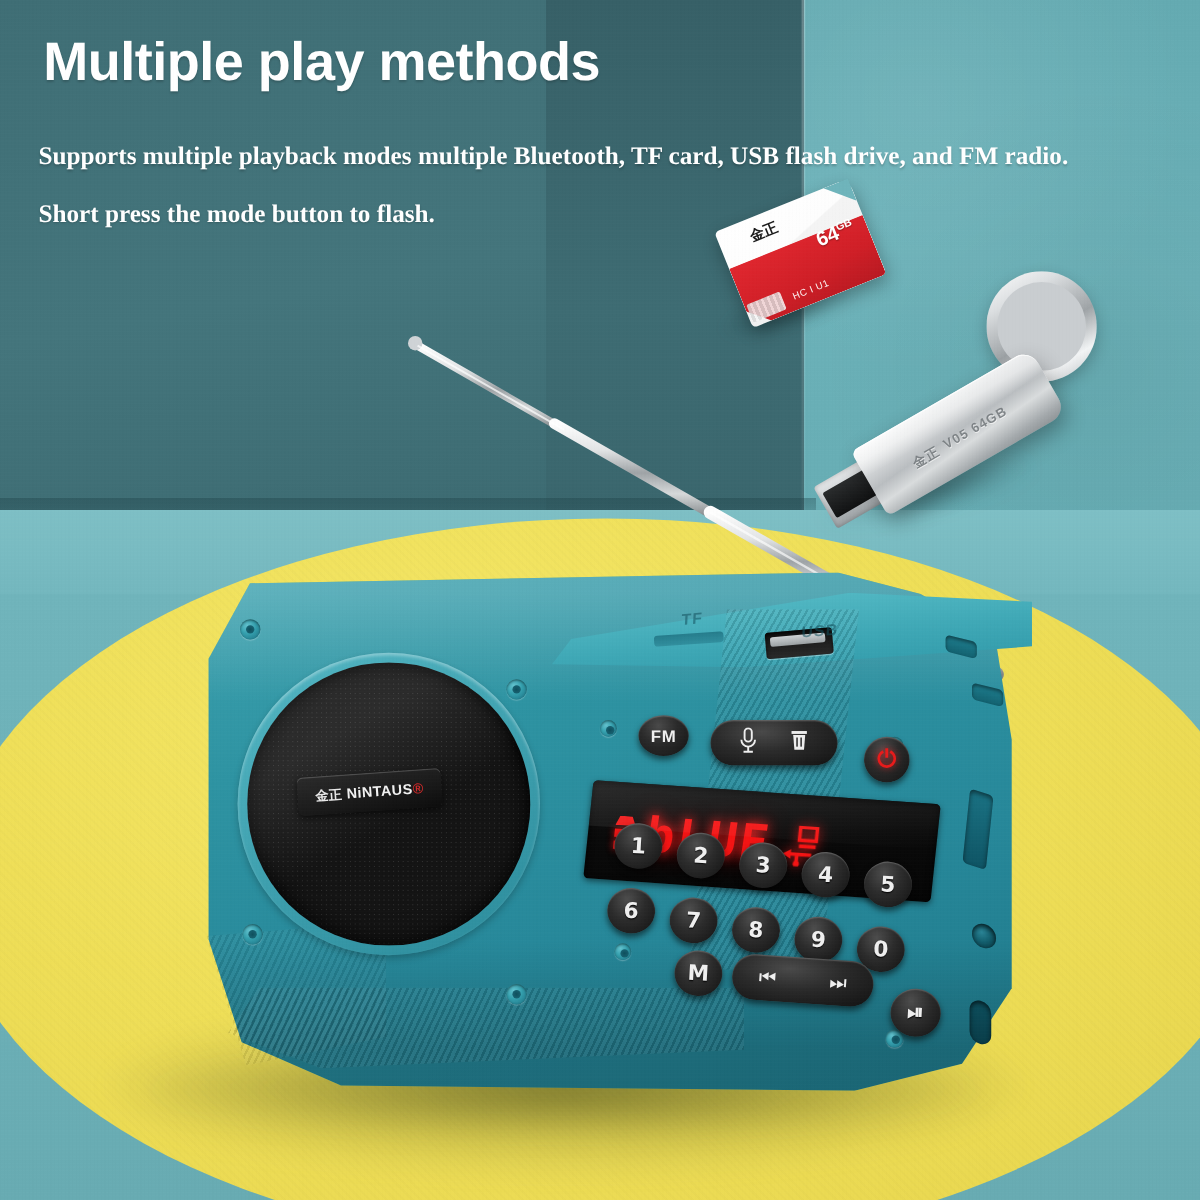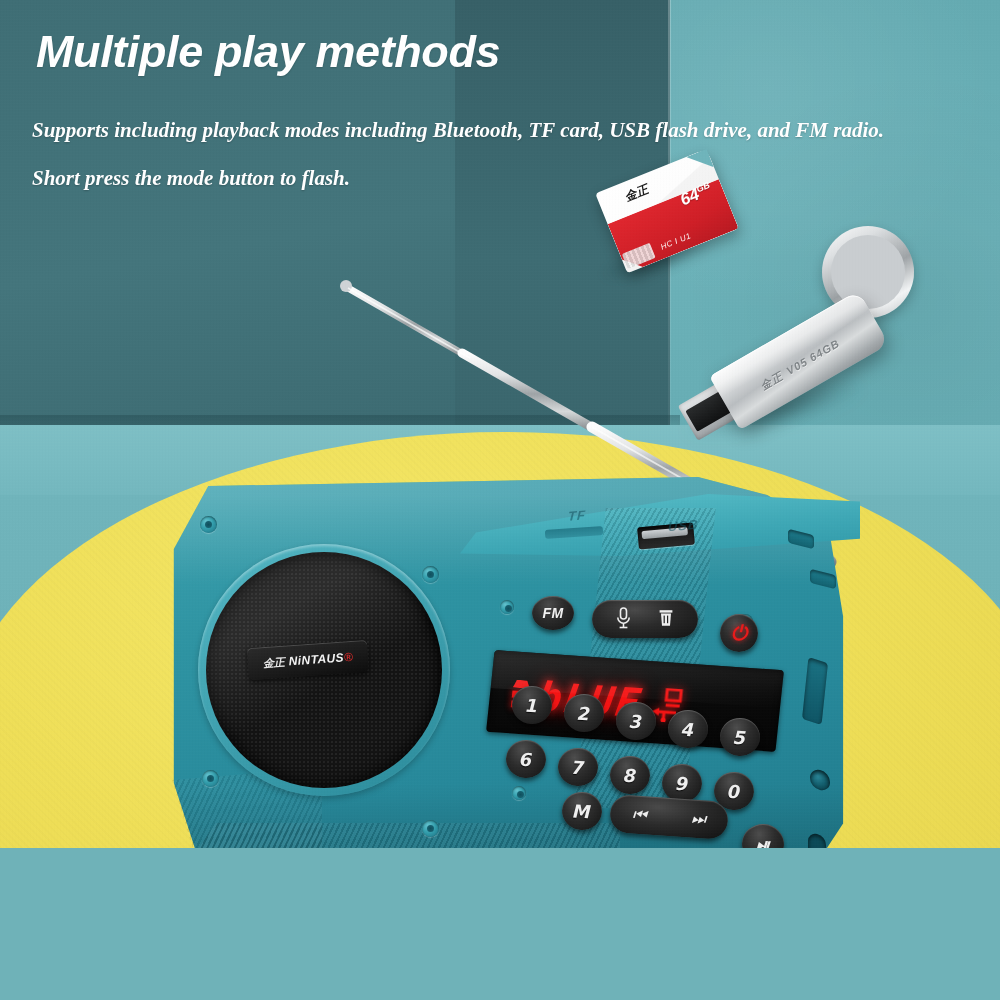--- a/index.html
+++ b/index.html
@@ -2,21 +2,21 @@
 <html><head>
 <meta charset="utf-8">
 <style>
   * { margin:0; padding:0; box-sizing:border-box; }
   html,body { width:1000px; height:1000px; overflow:hidden; }
   body {
     font-family:"Liberation Sans", sans-serif;
     background:#6fb2b8;
     position:relative;
   }
-  #stage { position:absolute; inset:0; width:1000px; height:848px; overflow:hidden;font-style:italic; }
+  #stage { position:absolute; inset:0; width:1000px; height:1000px; overflow:hidden; }
 
   
   .bg-floor {
     position:absolute; left:0; top:0; width:1000px; height:1000px;
     background:#6fb4bb;
   }
   .bg-wall-dark {
     position:absolute; left:0; top:0; width:470px; height:440px;
     background:linear-gradient(170deg,#3f6e75 0%, #44757c 55%, #3c6a71 100%);
   }
@@ -433,21 +433,21 @@
   <div class="bg-wall-mid"></div>
   <div class="bg-seam-v"></div>
   <div class="bg-corner-shadow"></div>
   <div class="bg-floor-top"></div>
   <div class="bg-lower"></div>
 
   <div class="yellow-disc"></div>
   <div class="disc-shadow"></div>
 
   <div class="headline">Multiple play methods</div>
-  <div class="subline subline-1">Supports including playback modes including Bluetooth, TF card, USB flash drive, and FM radio.</div>
+  <div class="subline subline-1">Supports multiple playback modes multiple Bluetooth, TF card, USB flash drive, and FM radio.</div>
   <div class="subline subline-2">Short press the mode button to flash.</div>
 
   <div class="tf-shadow"></div>
   <div class="tf-card">
     <div class="tf-body">
       <div class="tf-red"></div>
       <div class="tf-logo">金正</div>
       <div class="tf-cap"><span>64</span><small>GB</small></div>
       <div class="tf-marks">HC  I  U1</div>
       <div class="tf-pins"></div>

